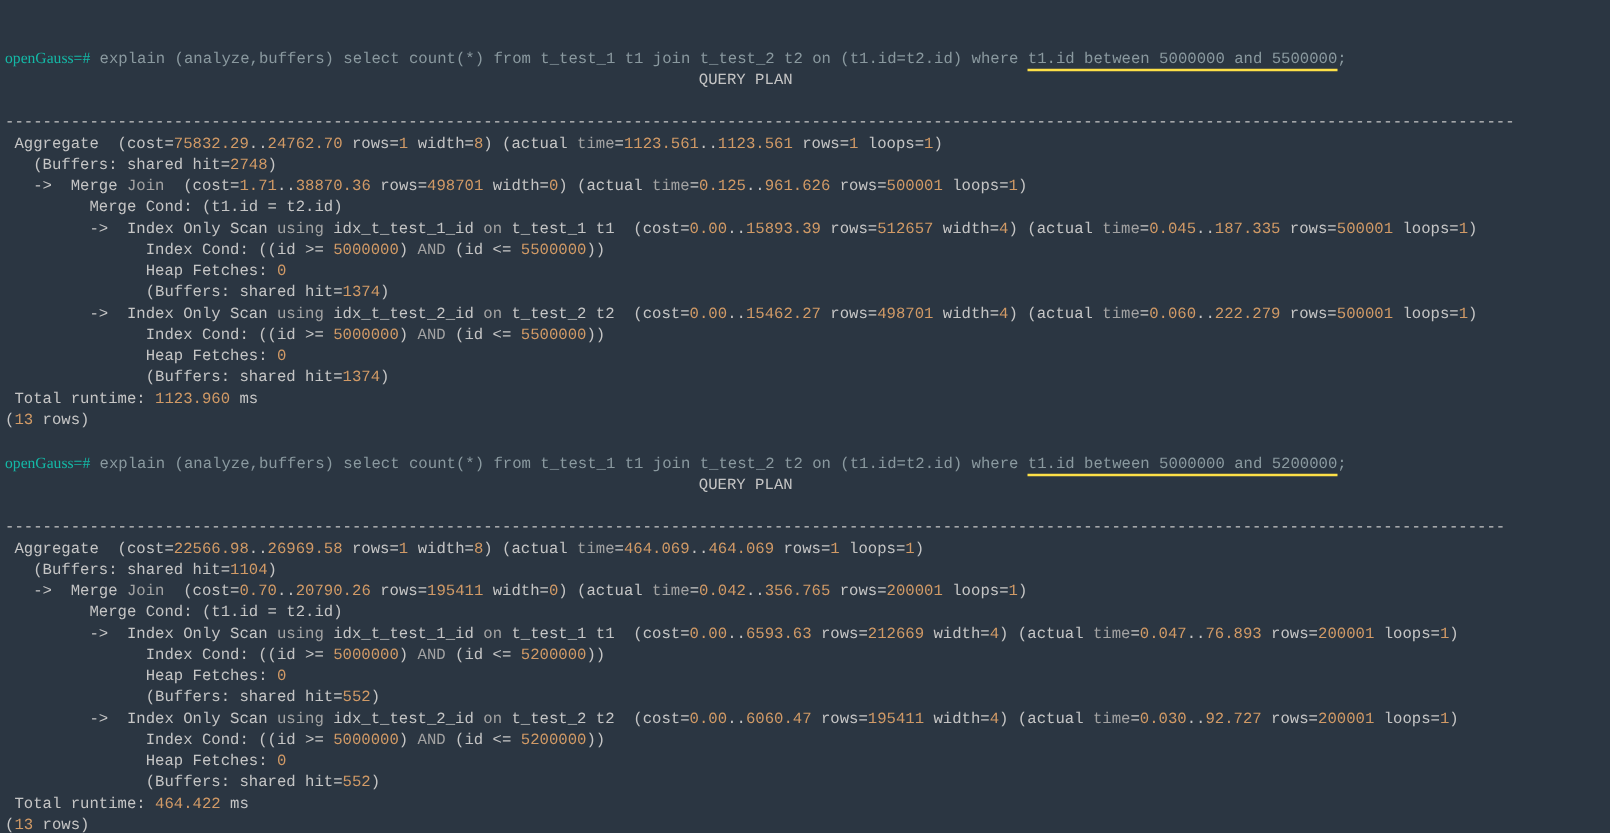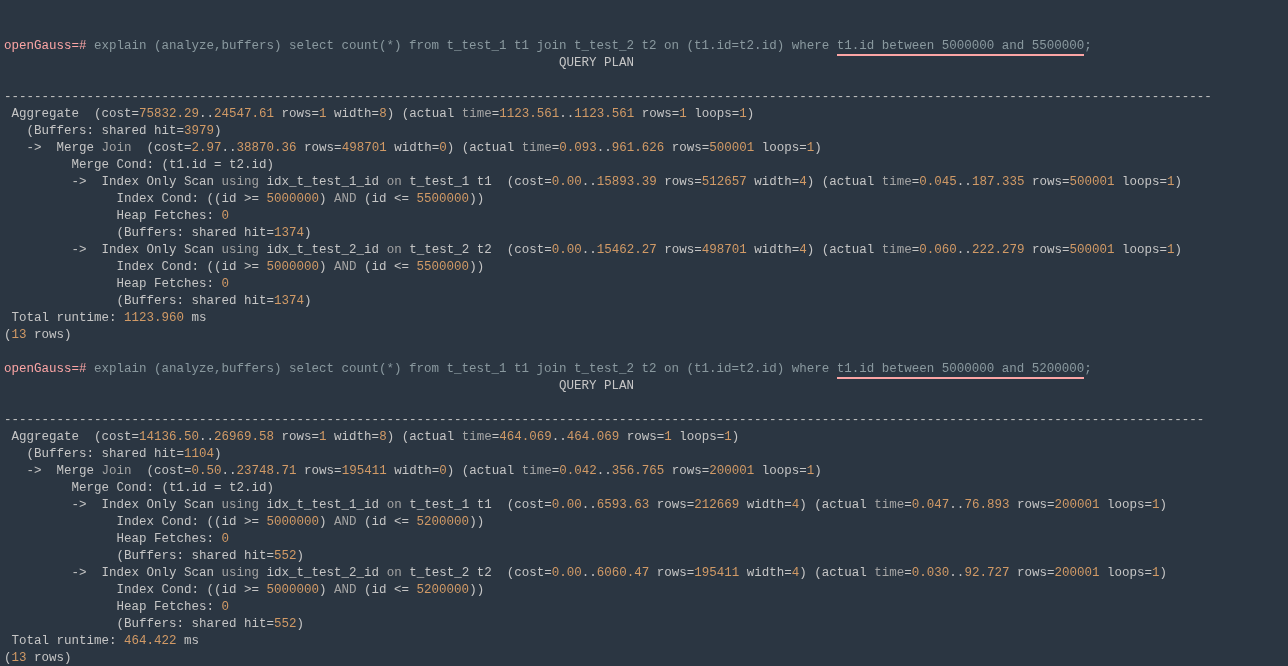--- a/index.html
+++ b/index.html
@@ -11,60 +11,60 @@
     font-size: 12.5px;
     line-height: 17px;
     white-space: pre;
     overflow-x: auto;
     width: 1288px;
     box-sizing: border-box;
   }   
   .dg { color: #8a999f; }   
   .p  { color: #a3a3a3; }   
   .n  { color: #d19a66; }
-  .prompt { color: #fca5a5; }
+  .prompt { color: #14b8a6; font-family: Liberation Serif, serif; }
   .underline-red {
-    border-bottom: 2px solid #fca5a5;
+    border-bottom: 2px solid #fde047;
     padding-bottom: 1px;
   }
   .dash-line {
     color: #c5c5c5;
     overflow: hidden;
     text-overflow: clip;
   }
 </style>
 </head>
 <body>
 
 <div><span><span class="prompt">openGauss=#</span><span class="dg"> explain (analyze,buffers) select count(*) from t_test_1 t1 join t_test_2 t2 on (t1.id=t2.id) where </span><span class="dg underline-red">t1.id between 5000000 and 5500000</span><span class="dg">;</span></span>
 <span>                                                                          QUERY PLAN</span>
 
 <span class="dash-line">-----------------------------------------------------------------------------------------------------------------------------------------------------------------</span>
-<span> Aggregate  (cost=<span class="n">75832.29</span>..<span class="n">24547.61</span> rows=<span class="n">1</span> width=<span class="n">8</span>) (actual <span class="p">time</span>=<span class="n">1123.561</span>..<span class="n">1123.561</span> rows=<span class="n">1</span> loops=<span class="n">1</span>)</span>
-<span>   (Buffers: shared hit=<span class="n">3979</span>)</span>
-<span>   -&gt;  Merge <span class="p">Join</span>  (cost=<span class="n">2.97</span>..<span class="n">38870.36</span> rows=<span class="n">498701</span> width=<span class="n">0</span>) (actual <span class="p">time</span>=<span class="n">0.093</span>..<span class="n">961.626</span> rows=<span class="n">500001</span> loops=<span class="n">1</span>)</span>
+<span> Aggregate  (cost=<span class="n">75832.29</span>..<span class="n">24762.70</span> rows=<span class="n">1</span> width=<span class="n">8</span>) (actual <span class="p">time</span>=<span class="n">1123.561</span>..<span class="n">1123.561</span> rows=<span class="n">1</span> loops=<span class="n">1</span>)</span>
+<span>   (Buffers: shared hit=<span class="n">2748</span>)</span>
+<span>   -&gt;  Merge <span class="p">Join</span>  (cost=<span class="n">1.71</span>..<span class="n">38870.36</span> rows=<span class="n">498701</span> width=<span class="n">0</span>) (actual <span class="p">time</span>=<span class="n">0.125</span>..<span class="n">961.626</span> rows=<span class="n">500001</span> loops=<span class="n">1</span>)</span>
 <span>         Merge Cond: (t1.id = t2.id)</span>
 <span>         -&gt;  Index Only Scan <span class="p">using</span> <span>idx_t_test_1_id</span> <span class="p">on</span> <span>t_test_1 t1</span>  (cost=<span class="n">0.00</span>..<span class="n">15893.39</span> rows=<span class="n">512657</span> width=<span class="n">4</span>) (actual <span class="p">time</span>=<span class="n">0.045</span>..<span class="n">187.335</span> rows=<span class="n">500001</span> loops=<span class="n">1</span>)</span>
 <span>               Index Cond: ((id &gt;= <span class="n">5000000</span>) <span class="p">AND</span> (id &lt;= <span class="n">5500000</span>))</span>
 <span>               Heap Fetches: <span class="n">0</span></span>
 <span>               (Buffers: shared hit=<span class="n">1374</span>)</span>
 <span>         -&gt;  Index Only Scan <span class="p">using</span> <span>idx_t_test_2_id</span> <span class="p">on</span> <span>t_test_2 t2</span>  (cost=<span class="n">0.00</span>..<span class="n">15462.27</span> rows=<span class="n">498701</span> width=<span class="n">4</span>) (actual <span class="p">time</span>=<span class="n">0.060</span>..<span class="n">222.279</span> rows=<span class="n">500001</span> loops=<span class="n">1</span>)</span>
 <span>               Index Cond: ((id &gt;= <span class="n">5000000</span>) <span class="p">AND</span> (id &lt;= <span class="n">5500000</span>))</span>
 <span>               Heap Fetches: <span class="n">0</span></span>
 <span>               (Buffers: shared hit=<span class="n">1374</span>)</span>
 <span> Total runtime: <span class="n">1123.960</span> ms</span>
 <span>(<span class="n">13</span> rows)</span>
 
 <span><span class="prompt">openGauss=#</span><span class="dg"> explain (analyze,buffers) select count(*) from t_test_1 t1 join t_test_2 t2 on (t1.id=t2.id) where </span><span class="dg underline-red">t1.id between 5000000 and 5200000</span><span class="dg">;</span></span>
 <span>                                                                          QUERY PLAN</span>
 
 <span class="dash-line">----------------------------------------------------------------------------------------------------------------------------------------------------------------</span>
-<span> Aggregate  (cost=<span class="n">14136.50</span>..<span class="n">26969.58</span> rows=<span class="n">1</span> width=<span class="n">8</span>) (actual <span class="p">time</span>=<span class="n">464.069</span>..<span class="n">464.069</span> rows=<span class="n">1</span> loops=<span class="n">1</span>)</span>
+<span> Aggregate  (cost=<span class="n">22566.98</span>..<span class="n">26969.58</span> rows=<span class="n">1</span> width=<span class="n">8</span>) (actual <span class="p">time</span>=<span class="n">464.069</span>..<span class="n">464.069</span> rows=<span class="n">1</span> loops=<span class="n">1</span>)</span>
 <span>   (Buffers: shared hit=<span class="n">1104</span>)</span>
-<span>   -&gt;  Merge <span class="p">Join</span>  (cost=<span class="n">0.50</span>..<span class="n">23748.71</span> rows=<span class="n">195411</span> width=<span class="n">0</span>) (actual <span class="p">time</span>=<span class="n">0.042</span>..<span class="n">356.765</span> rows=<span class="n">200001</span> loops=<span class="n">1</span>)</span>
+<span>   -&gt;  Merge <span class="p">Join</span>  (cost=<span class="n">0.70</span>..<span class="n">20790.26</span> rows=<span class="n">195411</span> width=<span class="n">0</span>) (actual <span class="p">time</span>=<span class="n">0.042</span>..<span class="n">356.765</span> rows=<span class="n">200001</span> loops=<span class="n">1</span>)</span>
 <span>         Merge Cond: (t1.id = t2.id)</span>
 <span>         -&gt;  Index Only Scan <span class="p">using</span> <span>idx_t_test_1_id</span> <span class="p">on</span> <span>t_test_1 t1</span>  (cost=<span class="n">0.00</span>..<span class="n">6593.63</span> rows=<span class="n">212669</span> width=<span class="n">4</span>) (actual <span class="p">time</span>=<span class="n">0.047</span>..<span class="n">76.893</span> rows=<span class="n">200001</span> loops=<span class="n">1</span>)</span>
 <span>               Index Cond: ((id &gt;= <span class="n">5000000</span>) <span class="p">AND</span> (id &lt;= <span class="n">5200000</span>))</span>
 <span>               Heap Fetches: <span class="n">0</span></span>
 <span>               (Buffers: shared hit=<span class="n">552</span>)</span>
 <span>         -&gt;  Index Only Scan <span class="p">using</span> <span>idx_t_test_2_id</span> <span class="p">on</span> <span>t_test_2 t2</span>  (cost=<span class="n">0.00</span>..<span class="n">6060.47</span> rows=<span class="n">195411</span> width=<span class="n">4</span>) (actual <span class="p">time</span>=<span class="n">0.030</span>..<span class="n">92.727</span> rows=<span class="n">200001</span> loops=<span class="n">1</span>)</span>
 <span>               Index Cond: ((id &gt;= <span class="n">5000000</span>) <span class="p">AND</span> (id &lt;= <span class="n">5200000</span>))</span>
 <span>               Heap Fetches: <span class="n">0</span></span>
 <span>               (Buffers: shared hit=<span class="n">552</span>)</span>
 <span> Total runtime: <span class="n">464.422</span> ms</span>

